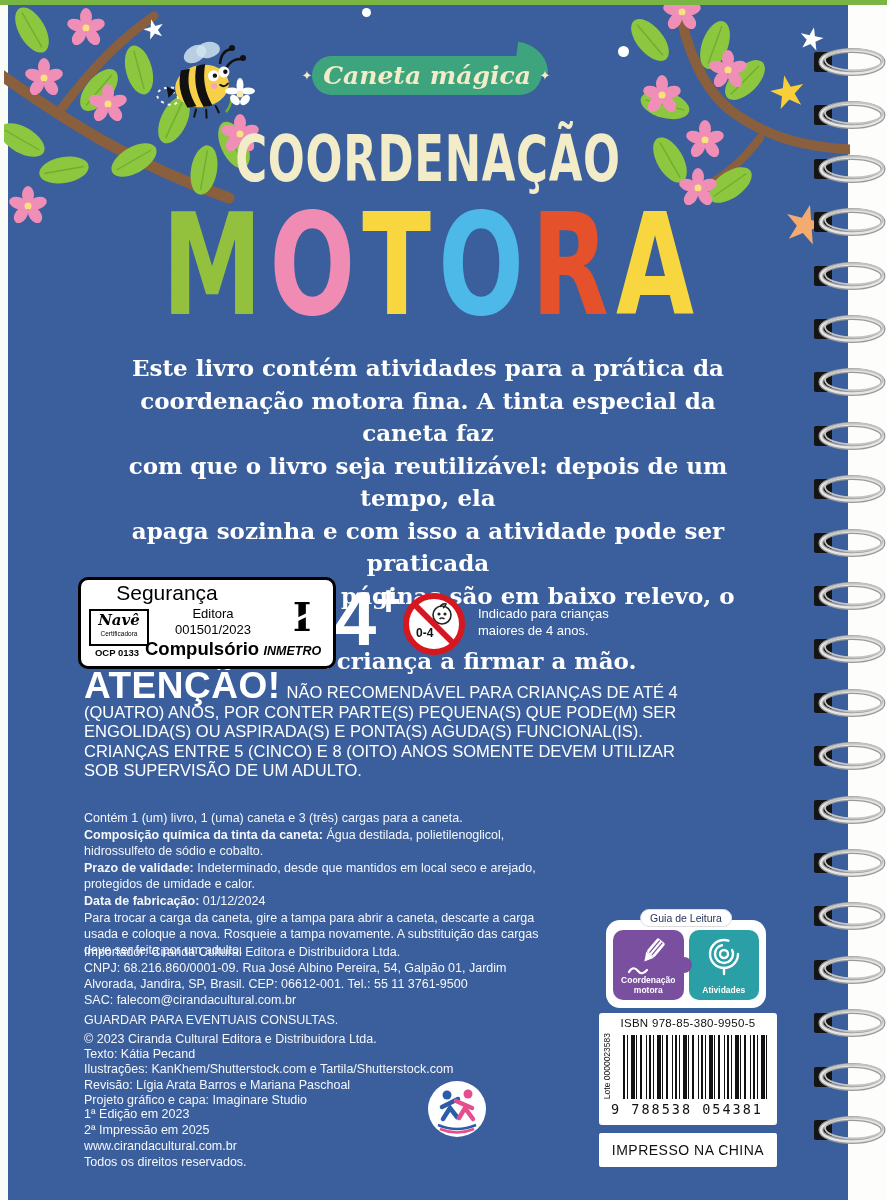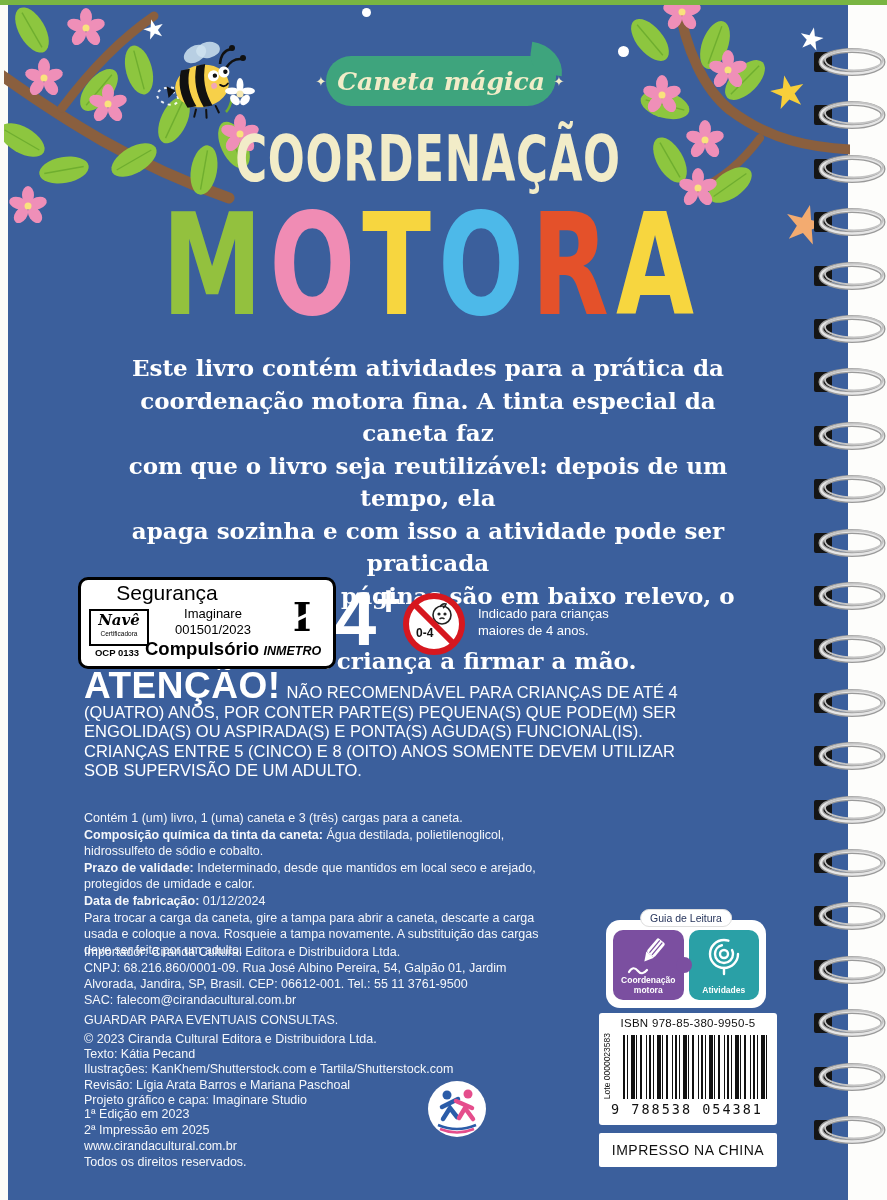--- a/index.html
+++ b/index.html
@@ -12,21 +12,21 @@
   
   .binding{position:absolute;left:0;top:0;width:887px;height:1200px;pointer-events:none;z-index:8;}
   .spiral{position:absolute;left:812px;width:75px;height:36px;}
 
   
   .deco{position:absolute;z-index:2;}
   .star{position:absolute;color:#fff;font-family:"DejaVu Sans",sans-serif;z-index:2;line-height:1;}
   .dot{position:absolute;background:#fff;border-radius:50%;z-index:2;}
 
   
-  .banner{position:absolute;left:326px;top:56px;width:230px;height:50px;background:#3ea47d;
+  .banner{position:absolute;left:312px;top:56px;width:230px;height:39px;background:#3ea47d;
           border-radius:26px 6px 30px 26px;z-index:3;display:flex;align-items:center;justify-content:center;}
   .banner:before{content:"";position:absolute;right:-8px;top:-12px;width:34px;height:30px;
           background:#3ea47d;border-radius:0 100% 0 60%;transform:rotate(8deg);}
   .banner-text{color:#f2ecc8;font-family:"DejaVu Serif",serif;font-style:italic;font-weight:bold;
           font-size:25px;white-space:nowrap;position:relative;z-index:2;}
   .banner-spark{font-family:"DejaVu Sans",sans-serif;font-style:normal;font-size:13px;vertical-align:4px;letter-spacing:2px;}
 
   
   .title1{position:absolute;left:0;top:124px;width:856px;text-align:center;color:#f2ecc8;
           font-family:"DejaVu Sans",sans-serif;font-weight:800;font-size:64px;line-height:1.1;
@@ -213,21 +213,21 @@
 muitas vezes. As páginas são em baixo relevo, o que
 auxilia a criança a firmar a mão.</div>
 
   <div class="seal">
     <div class="seal-title">Segurança</div>
     <div class="nave-box">
       <div class="nave-name">Navê</div>
       <div class="nave-sub">Certificadora</div>
     </div>
     <div class="seal-ocp">OCP 0133</div>
-    <div class="seal-reg"><span>Imaginare</span><br><span>001501/2023</span></div>
+    <div class="seal-reg"><span>Editora</span><br><span>001501/2023</span></div>
     <div class="seal-comp">
       <span class="comp">Compulsório</span>
       <span class="inm">INMETRO</span>
     </div>
     <svg class="imark" width="38" height="36" viewBox="0 0 38 36">
       <text x="19" y="31" text-anchor="middle" font-family="DejaVu Serif,serif" font-weight="bold" font-size="40" fill="#000">I</text>
       <line x1="7" y1="23" x2="32" y2="11" stroke="#fff" stroke-width="3.4"></line>
     </svg>
   </div>
 

